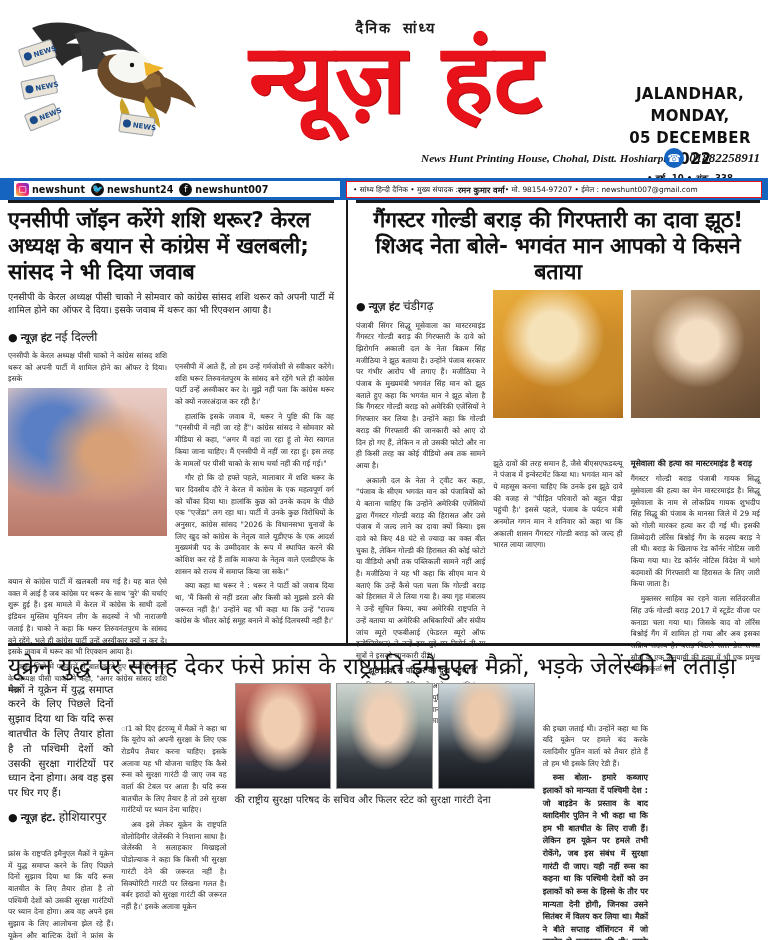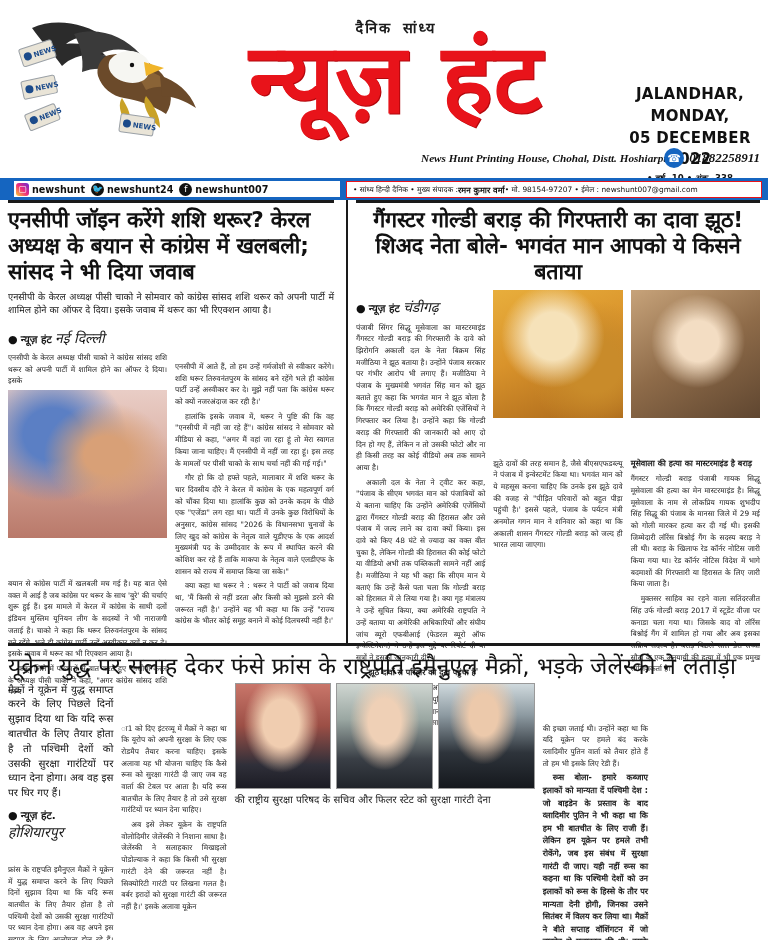--- a/index.html
+++ b/index.html
@@ -197,21 +197,21 @@
     margin-top: 4px;
     text-align: justify;
   }
   .byline {
     font-family: "DejaVu Sans", sans-serif;
     font-size: 9.6px;
     margin-top: 7px;
   }
   .byline .dot { color:#111; font-size: 11px; }
   .byline .brand { font-weight: 700; font-size: 10.4px; }
-  .byline .place { font-size: 14px; font-style: italic; }
+  .byline .place { font-size: 12px; }
 
   .cols-2 { display: flex; gap: 8px; margin-top: 5px; }
   .col { flex: 1; }
   .bodytext {
     font-family: "DejaVu Sans", sans-serif;
     font-size: 7.4px;
     line-height: 1.58;
     text-align: justify;
     color: #222;
     hyphens: auto;

